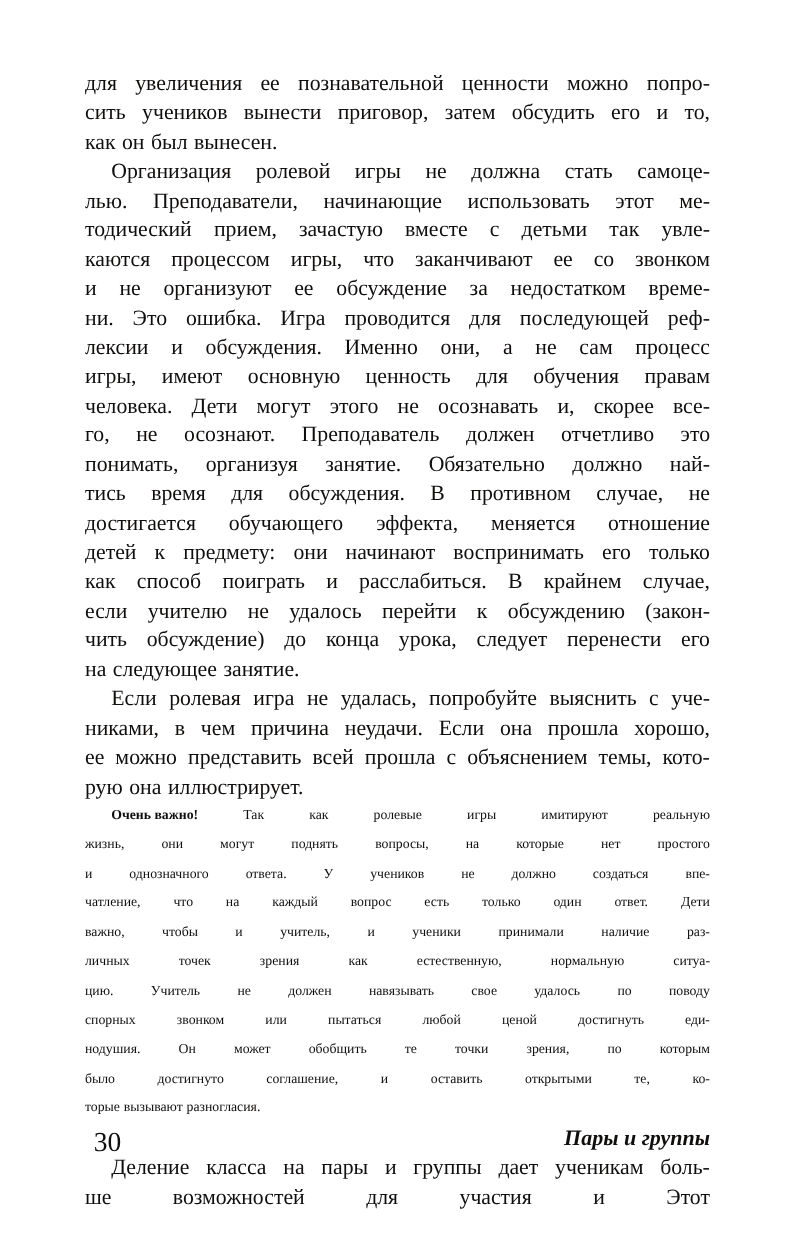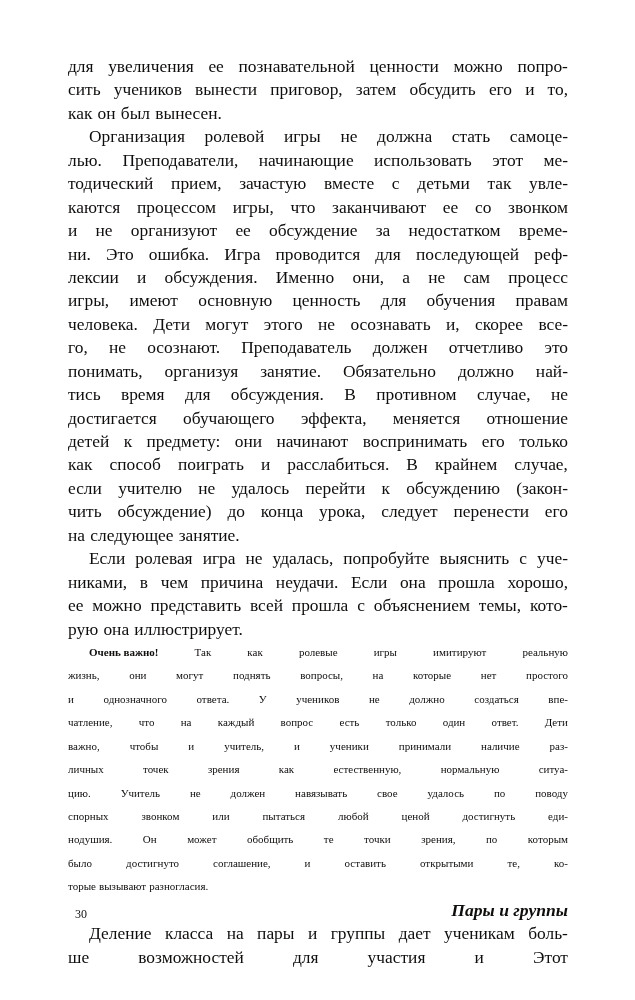--- a/index.html
+++ b/index.html
@@ -78,21 +78,21 @@
     line-height: 23.45px;
     height: 23.45px;
     font-weight: 700;
     font-style: italic;
   }
 
   #folio {
     position: absolute;
     left: 75px;
     top: 903px;
-    font-size: 12px;
+    font-size: 22px;
     line-height: 22px;
     font-family: "Liberation Serif", "DejaVu Serif", serif;
     color: #100e0d;
   }
 </style>
 </head>
 <body>
 
 <div id="page">
 

